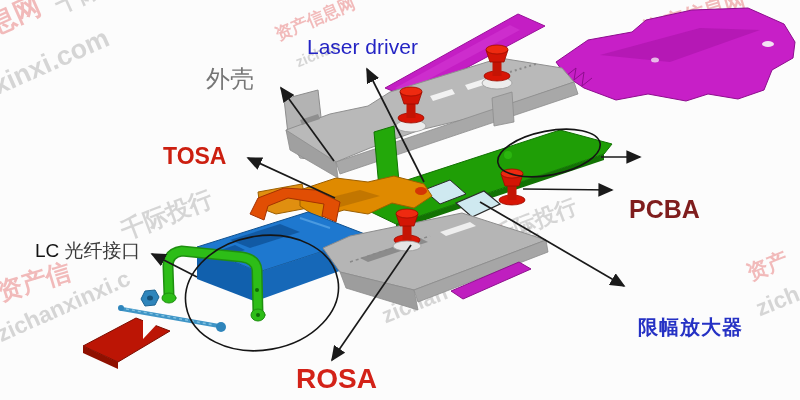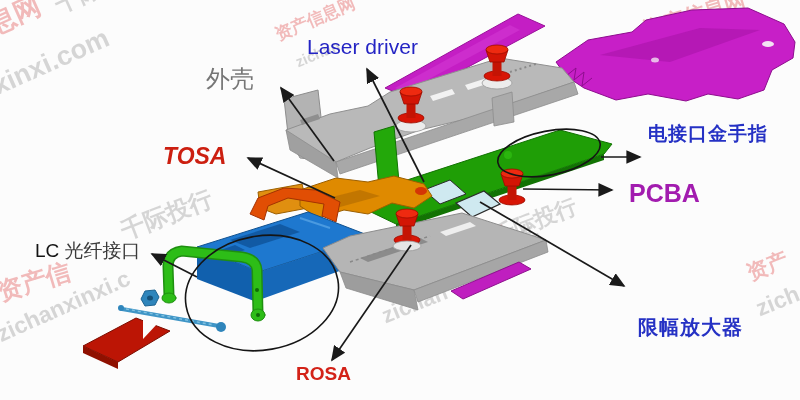--- a/index.html
+++ b/index.html
@@ -4,27 +4,27 @@
 <style>
   html,body{margin:0;padding:0;}
   body{width:800px;height:400px;overflow:hidden;background:#fbfbfb;
        font-family:"Liberation Sans",sans-serif;}
   #stage{position:relative;width:800px;height:400px;background:#fcfcfc;}
   #art{position:absolute;left:0;top:0;}
   .lbl{position:absolute;white-space:nowrap;line-height:1.1;}
   .lbl-laser{left:307px;top:35px;font-size:21px;color:#2424c4;}
   .lbl-housing{left:206px;top:66px;font-size:24px;color:#767676;
                font-family:"Liberation Serif",serif;}
-  .lbl-tosa{left:163px;top:144px;font-size:23px;font-weight:bold;color:#cc1f10;font-style:italic;}
+  .lbl-tosa{left:163px;top:144px;font-size:23px;font-weight:bold;color:#cc1f10;}
   .lbl-lc{left:35px;top:241px;font-size:19px;color:#141414;}
   .lbl-lc .cn{font-family:"Liberation Serif",serif;color:#3a3a3a;}
-  .lbl-rosa{left:296px;top:364px;font-size:19px;font-weight:bold;color:#d32218;}
+  .lbl-rosa{left:296px;top:364px;font-size:28px;font-weight:bold;color:#d32218;}
   .lbl-gold{left:648px;top:124px;font-size:19px;font-weight:600;color:#2531c4;
             font-family:"Liberation Serif",serif;letter-spacing:1px;}
-  .lbl-pcba{left:629px;top:180px;font-size:25px;font-weight:bold;color:#a21caf;}
+  .lbl-pcba{left:629px;top:196px;font-size:25px;font-weight:bold;color:#7f1d1d;}
   .lbl-amp{left:638px;top:316px;font-size:20px;font-weight:600;color:#2531c4;
            font-family:"Liberation Serif",serif;letter-spacing:1px;}
   #wm-layer{position:absolute;left:0;top:0;width:800px;height:400px;
             pointer-events:none;}
   .wm{position:absolute;transform-origin:left center;white-space:nowrap;
       font-family:"Liberation Sans",sans-serif;font-weight:bold;}
   .wm-red{opacity:.5;}
   .wm-gray{opacity:.45;}
 </style>
 </head>
@@ -184,16 +184,15 @@
   </svg>
 
   <div class="lbl lbl-laser">Laser driver</div>
   <div class="lbl lbl-housing">外壳</div>
   <div class="lbl lbl-tosa">TOSA</div>
   <div class="lbl lbl-lc">
     <span>LC</span>
     <span class="cn">光纤接口</span>
   </div>
   <div class="lbl lbl-rosa">ROSA</div>
-  <div class="lbl lbl-gold">电接口金手指</div>
   <div class="lbl lbl-pcba">PCBA</div>
   <div class="lbl lbl-amp">限幅放大器</div>
 </div>
 
 </body></html>

